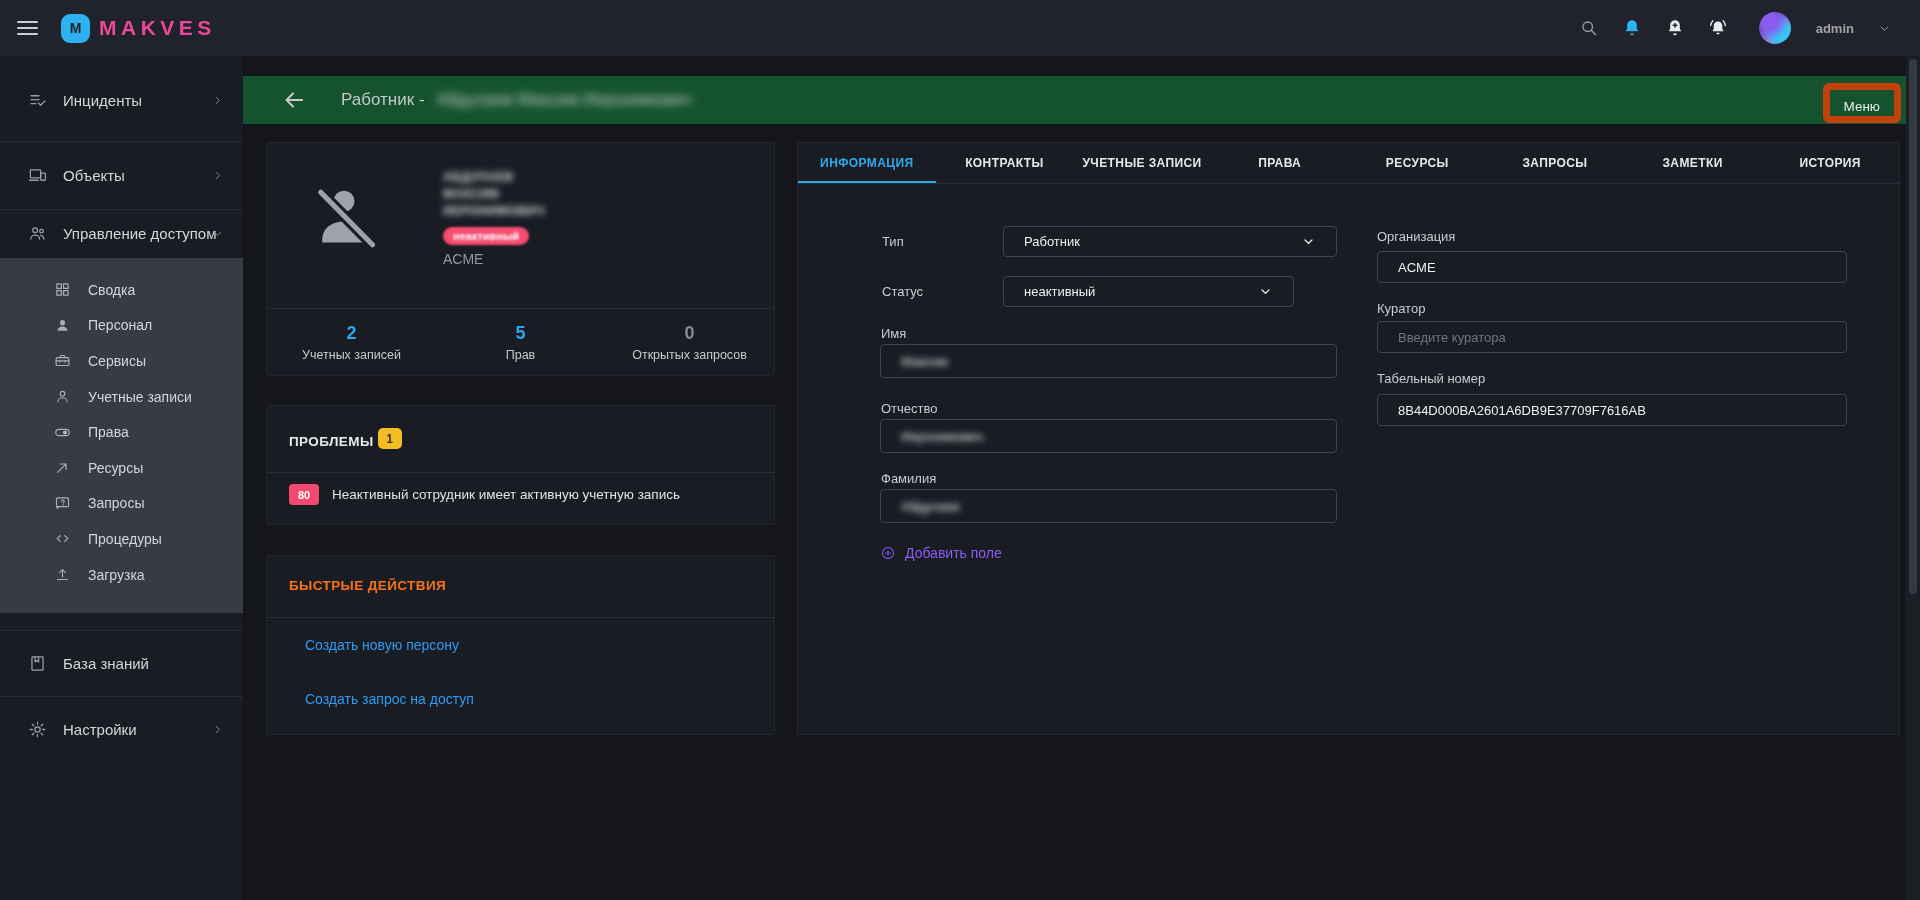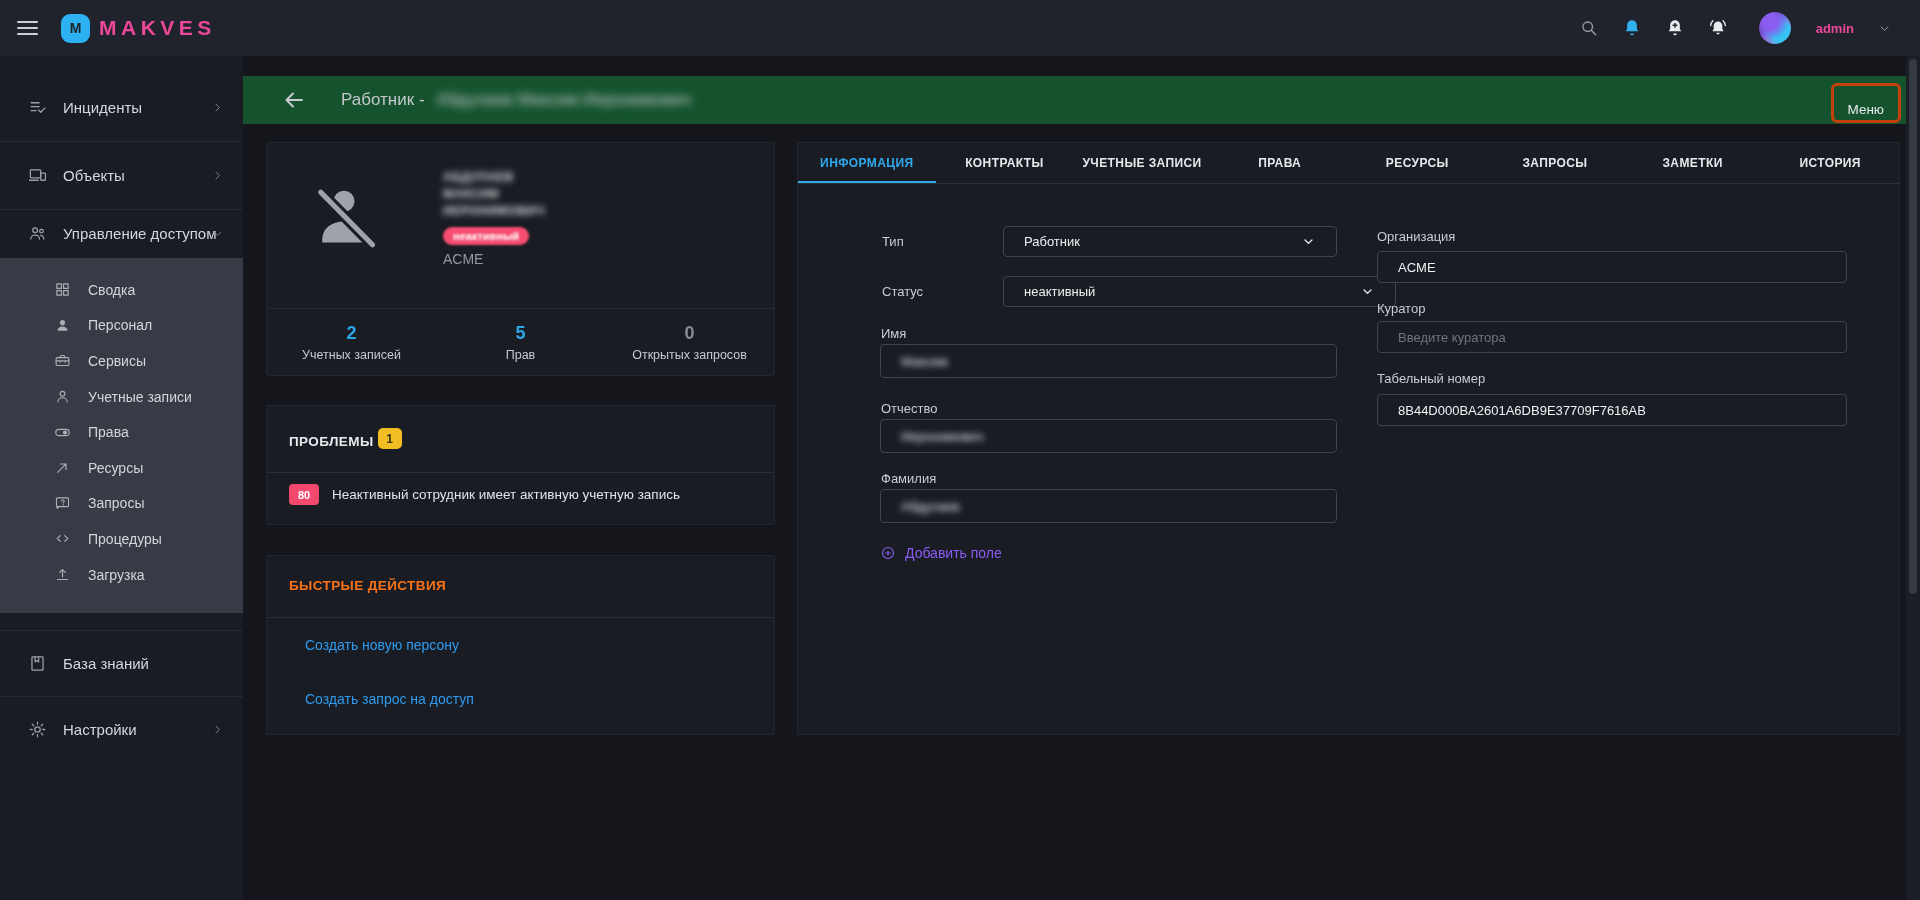--- a/index.html
+++ b/index.html
@@ -17,40 +17,40 @@
     color:#20232b;font-weight:bold;font-size:14px;}
   .brand-name{margin-left:9px;color:#ec4899;font-size:21px;font-weight:bold;letter-spacing:4.5px;}
   .topbar-right{position:absolute;right:28px;top:0;height:56px;display:flex;align-items:center;gap:23px;}
   .tb-icon{width:20px;height:20px;color:#9aa0a7;cursor:pointer;}
   .tb-icon.bell-active{color:#2fb1ef;}
   .tb-icon.bell-white{color:#e8eaed;}
   .tb-avatar{width:32px;height:32px;border-radius:50%;margin-left:8px;cursor:pointer;
     background:radial-gradient(circle at 35% 30%,#8a5cf0 0 25%,transparent 60%),
                radial-gradient(circle at 70% 65%,#38c3f2 0 30%,transparent 65%),
                linear-gradient(140deg,#262a45 5%,#7b4fd1 45%,#d85fc9 70%,#2fb6ee 100%);}
-  .tb-user{color:#ec4899;font-size:13px;font-weight:bold;margin-left:2px;}
+  .tb-user{color:#a3a3a3;font-size:13px;font-weight:bold;margin-left:2px;}
   .tb-caret{width:15px;height:15px;color:#9aa0a7;cursor:pointer;}
 
   
   .sidebar{position:absolute;left:0;top:56px;width:243px;height:844px;background:#1a1c23;z-index:4;}
   .nav-item{position:absolute;left:0;width:243px;display:flex;align-items:center;padding-left:28px;box-sizing:border-box;
     color:#d3d6da;font-size:15px;cursor:pointer;}
   .nav-item .nicon{width:19px;height:19px;color:#9ba0a8;margin-right:16px;flex:0 0 auto;}
   .nav-item .chev{position:absolute;right:18px;width:15px;height:15px;color:#7e838b;}
   .nav-div{position:absolute;left:0;width:243px;height:0;border-top:1px solid #262a31;}
   .subpanel{position:absolute;left:0;top:202px;width:243px;height:355px;background:#373b45;padding-top:14px;box-sizing:border-box;}
   .sub-item{height:35.6px;display:flex;align-items:center;padding-left:54px;color:#d2d5d9;font-size:14px;cursor:pointer;}
   .sub-item .nicon{width:17px;height:17px;color:#aaafb6;margin-right:17px;flex:0 0 auto;}
 
   
   .page-header{position:absolute;left:243px;top:76px;width:1677px;height:48px;background:#14532d;display:flex;align-items:center;}
   .back-btn{width:24px;height:24px;color:#c9ccd1;margin-left:39px;cursor:pointer;}
   .ph-title{margin-left:35px;font-size:17px;color:#c3c7cc;display:flex;align-items:center;gap:12px;}
   .ph-name{color:#cfd3d8;}
-  .menu-btn{position:absolute;right:19px;top:7px;height:40px;padding:16px 14px;border:3px solid #c2410c;border-radius:6px;
+  .menu-btn{position:absolute;right:19px;top:7px;height:40px;padding:9px 14px;border:7px solid #c2410c;border-radius:6px;
     background:transparent;color:#e9ebee;font-size:13.5px;font-family:inherit;cursor:pointer;}
 
   
   .card{position:absolute;background:#191c23;border:1px solid #23262e;border-radius:2px;box-sizing:border-box;}
   .profile-card{left:266px;top:142px;width:509px;height:234px;}
   .pc-avatar{position:absolute;left:44px;top:38px;width:72px;height:72px;}
   .pc-names{position:absolute;left:176px;top:26px;color:#d5d8db;font-size:12px;font-weight:bold;line-height:17px;
     letter-spacing:.5px;filter:blur(3px);}
   .pc-badge{position:absolute;left:176px;top:84px;background:#f64d71;color:#fff;font-size:11px;font-weight:bold;
     padding:3px 10px;border-radius:10px;filter:blur(1.2px);}
@@ -89,21 +89,21 @@
   .f-label{position:absolute;color:#c9ccd2;font-size:13px;}
   .f-box{position:absolute;box-sizing:border-box;border:1px solid #3e444f;border-radius:4px;background:#191c23;
     color:#eef0f3;font-size:13px;display:flex;align-items:center;padding:0 20px;cursor:text;}
   .f-select{cursor:pointer;justify-content:space-between;}
   .f-select .sel-caret{width:15px;height:15px;color:#e6e8ec;}
   .ph-text{color:#6f757e;}
   .blur3{filter:blur(3px);}
   .blur4{filter:blur(4px);}
   .sel-type{left:205px;top:83px;width:334px;height:31px;}
   .lbl-type{left:84px;top:91px;}
-  .sel-status{left:205px;top:133px;width:393px;height:31px;}
+  .sel-status{left:205px;top:133px;width:291px;height:31px;}
   .lbl-status{left:84px;top:141px;}
   .lbl-first{left:83px;top:183px;}  .inp-first{left:82px;top:201px;width:457px;height:34px;}
   .lbl-middle{left:83px;top:258px;} .inp-middle{left:82px;top:276px;width:457px;height:34px;}
   .lbl-last{left:83px;top:328px;}   .inp-last{left:82px;top:346px;width:457px;height:34px;}
   .add-field{position:absolute;left:82px;top:402px;display:flex;align-items:center;gap:9px;color:#8b5cf6;font-size:14px;cursor:pointer;}
   .add-field .aicon{width:16px;height:16px;}
   .lbl-org{left:579px;top:86px;}     .inp-org{left:579px;top:108px;width:470px;height:32px;}
   .lbl-curator{left:579px;top:158px;}.inp-curator{left:579px;top:178px;width:470px;height:32px;}
   .lbl-empid{left:579px;top:228px;}  .inp-empid{left:579px;top:251px;width:470px;height:32px;}
 
@@ -159,21 +159,21 @@
       <span class="tb-user">admin</span>
       <span class="tb-caret">
         <svg class="ico" viewBox="0 0 24 24" width="15" height="15">
             <path d="M6.5 9.5l5.5 5.5 5.5-5.5"></path>
           </svg>
       </span>
     </div>
   </header>
 
   <aside class="sidebar">
-    <div class="nav-item" style="top:17px;height:68px;">
+    <div class="nav-item" style="top:10px;height:68px;">
       <span class="nicon">
         <svg class="ico" viewBox="0 0 24 24" width="19" height="19">
             <path d="M4 6h10M4 11h10M4 16h6"></path>
             <path d="M13 15l3 3 5.5-5.5"></path>
           </svg>
       </span>
       <span>Инциденты</span>
       <span class="chev">
         <svg class="ico" viewBox="0 0 24 24" width="15" height="15">
             <path d="M9.5 6.5l5.5 5.5-5.5 5.5"></path>

